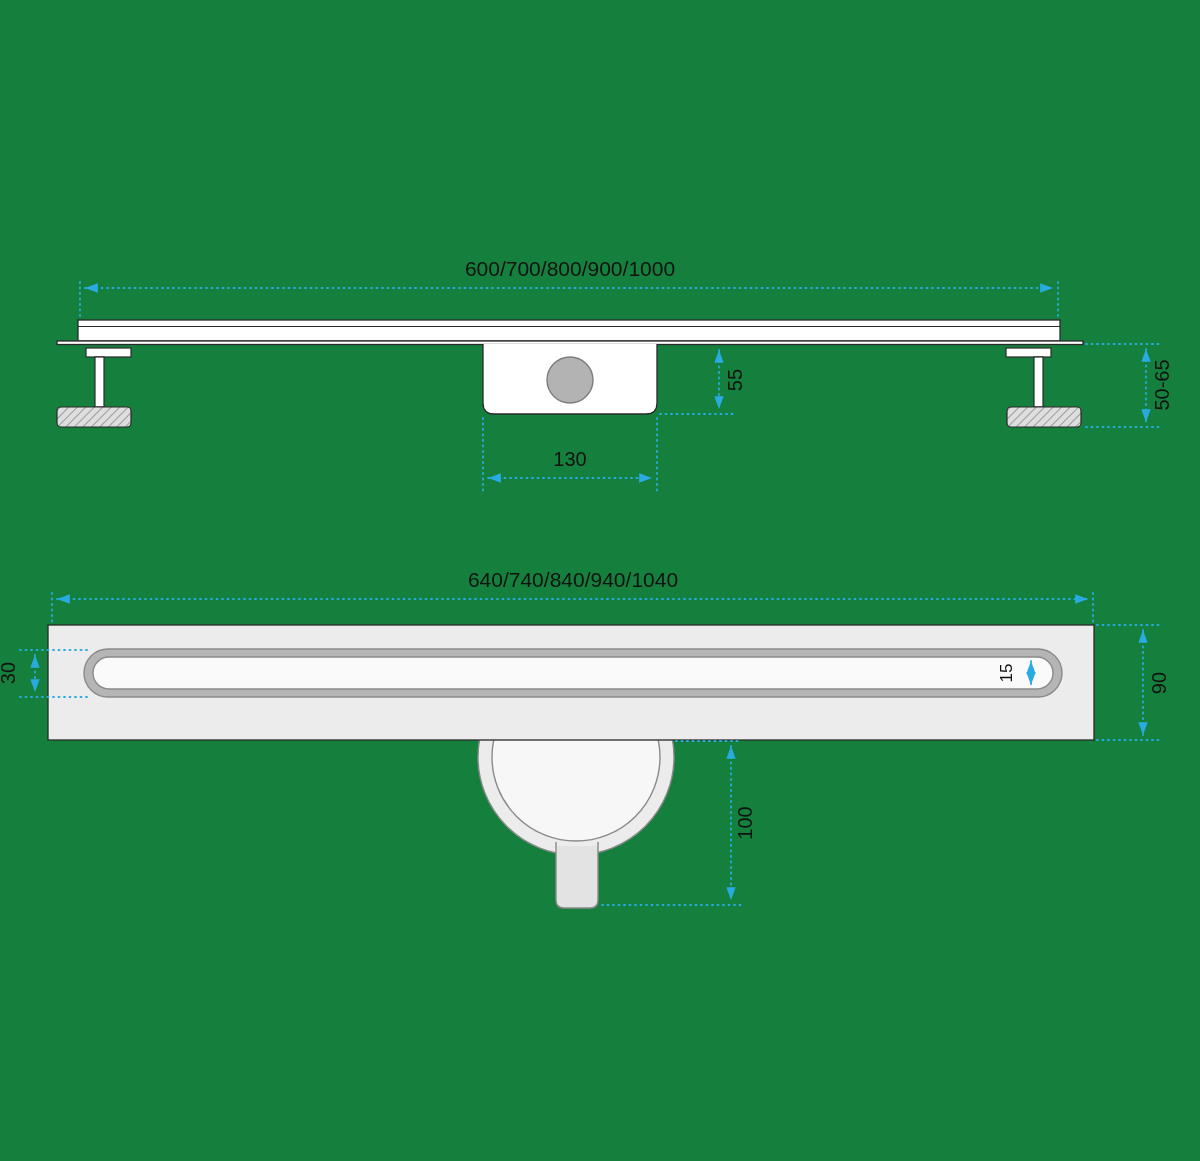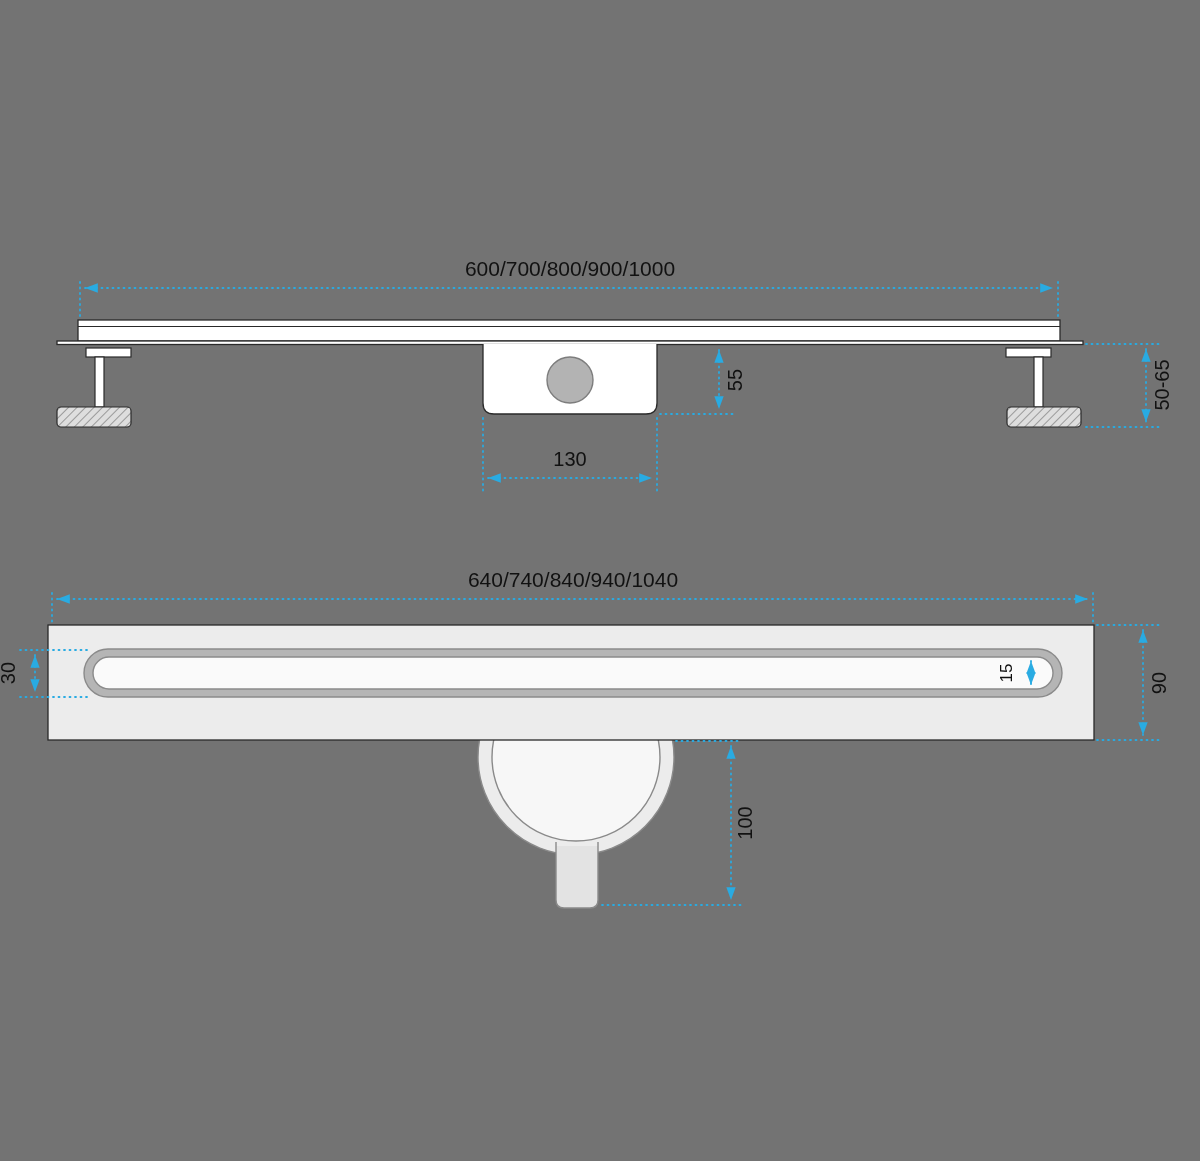--- a/index.html
+++ b/index.html
@@ -1,19 +1,19 @@
 <!DOCTYPE html>
 <html><head>
 <meta charset="utf-8">
 <style>
   html,body{margin:0;padding:0;background:#ffffff;}
   .canvas{
     position:relative;
     width:1200px;height:1161px;
-    background:#737373;
+    background:#15803d;
     font-family:"Liberation Sans", sans-serif;
     overflow:hidden;
     text-decoration:underline;
   }
   svg{display:block;}
   text{
     font-family:"Liberation Sans", sans-serif;
     fill:#111111;
   }
   .dim-label-lg{font-size:21px;}

